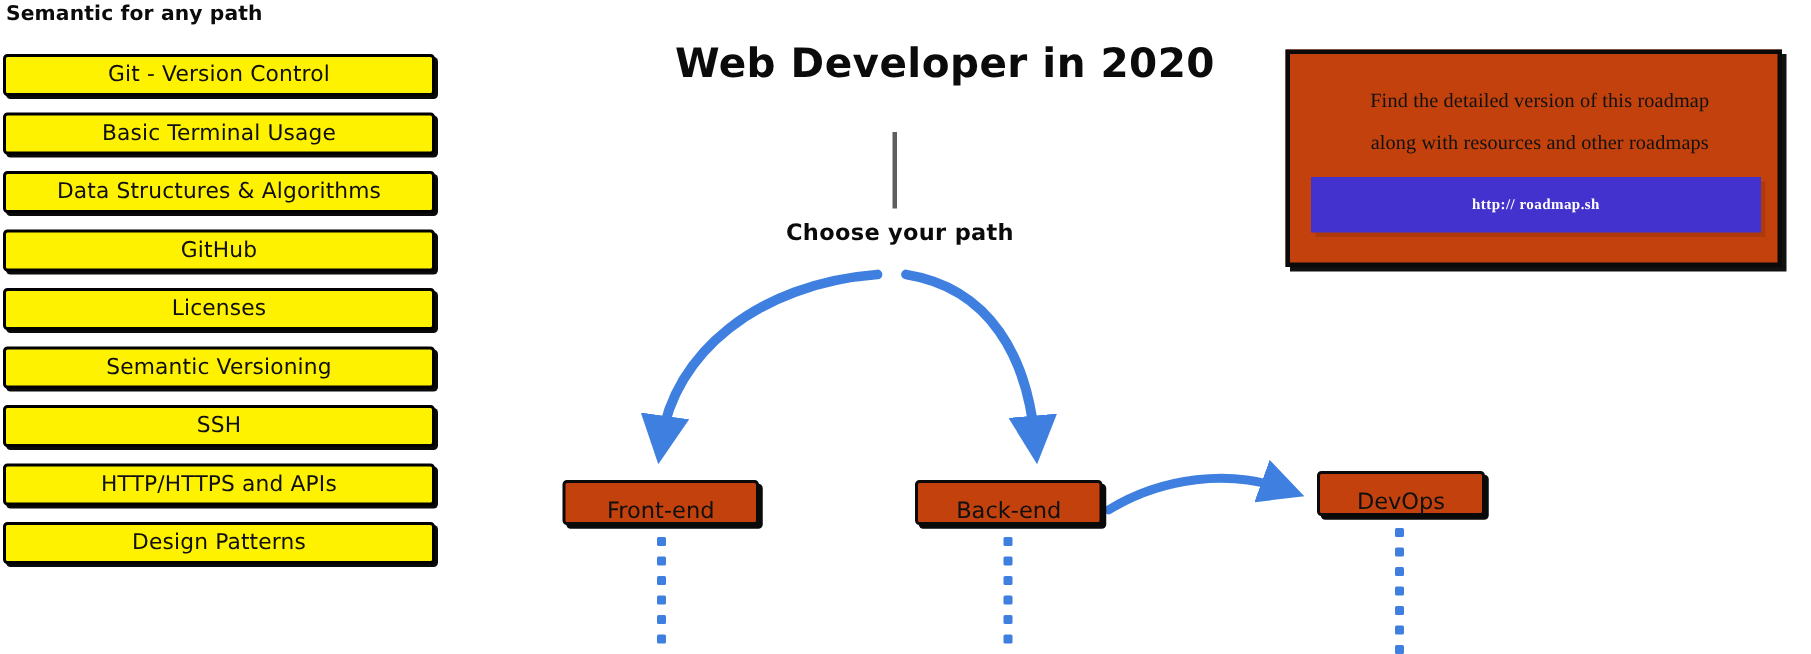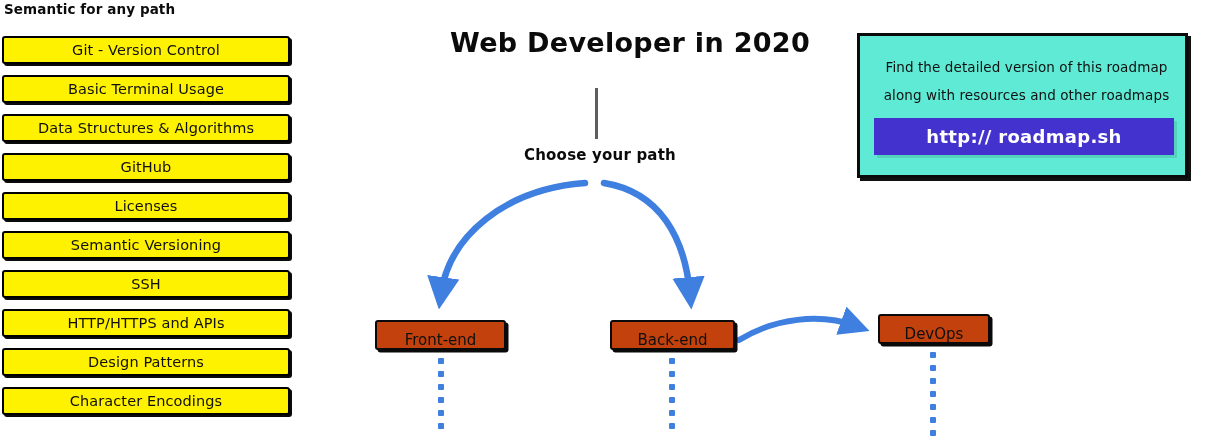--- a/index.html
+++ b/index.html
@@ -142,24 +142,25 @@
   #trail-backend  { left: 669px; top: 358px; height: 78px; }
   #trail-devops   { left: 930px; top: 352px; height: 84px; }
 
   
   #info-card {
     position: absolute;
     left: 857px;
     top: 33px;
     width: 331px;
     height: 145px;
-    background: #5eead4;
+    background: #c2410c;
     border: 3px solid #0a0a0a;
     box-sizing: border-box;
     box-shadow: 3px 3px 0 #111111;
+    font-family: Liberation Serif, serif;
   }
   .info-line {
     position: absolute;
     left: 14px;
     width: 305px;
     text-align: center;
     font-size: 13.5px;
     color: #111111;
     letter-spacing: 0.1px;
     white-space: nowrap;
@@ -172,21 +173,21 @@
     top: 82px;
     width: 300px;
     height: 37px;
     background: #4432CE;
     display: flex;
     align-items: center;
     justify-content: center;
     box-shadow: 3px 3px 0 rgba(0,0,0,0.10);
   }
   #roadmap-url-label {
-    font-size: 18px;
+    font-size: 10px;
     font-weight: bold;
     color: #ffffff;
     letter-spacing: 0.3px;
     white-space: nowrap;
   }
 </style>
 </head>
 <body>
 
 <div id="root">
@@ -213,23 +214,20 @@
         <span class="req-item-label">Semantic Versioning</span>
       </div>
       <div class="req-item" style="top: 270px;">
         <span class="req-item-label">SSH</span>
       </div>
       <div class="req-item" style="top: 309px;">
         <span class="req-item-label">HTTP/HTTPS and APIs</span>
       </div>
       <div class="req-item" style="top: 348px;">
         <span class="req-item-label">Design Patterns</span>
-      </div>
-      <div class="req-item" style="top: 387px;">
-        <span class="req-item-label">Character Encodings</span>
       </div>
     </div>
 
   <div id="roadmap-title">Web Developer in 2020</div>
 
   <div id="title-spine"></div>
 
   <div id="choose-path-label">Choose your path</div>
 
   <svg id="arrows-layer" viewBox="0 0 1207 436" width="1207" height="436" aria-hidden="true">

